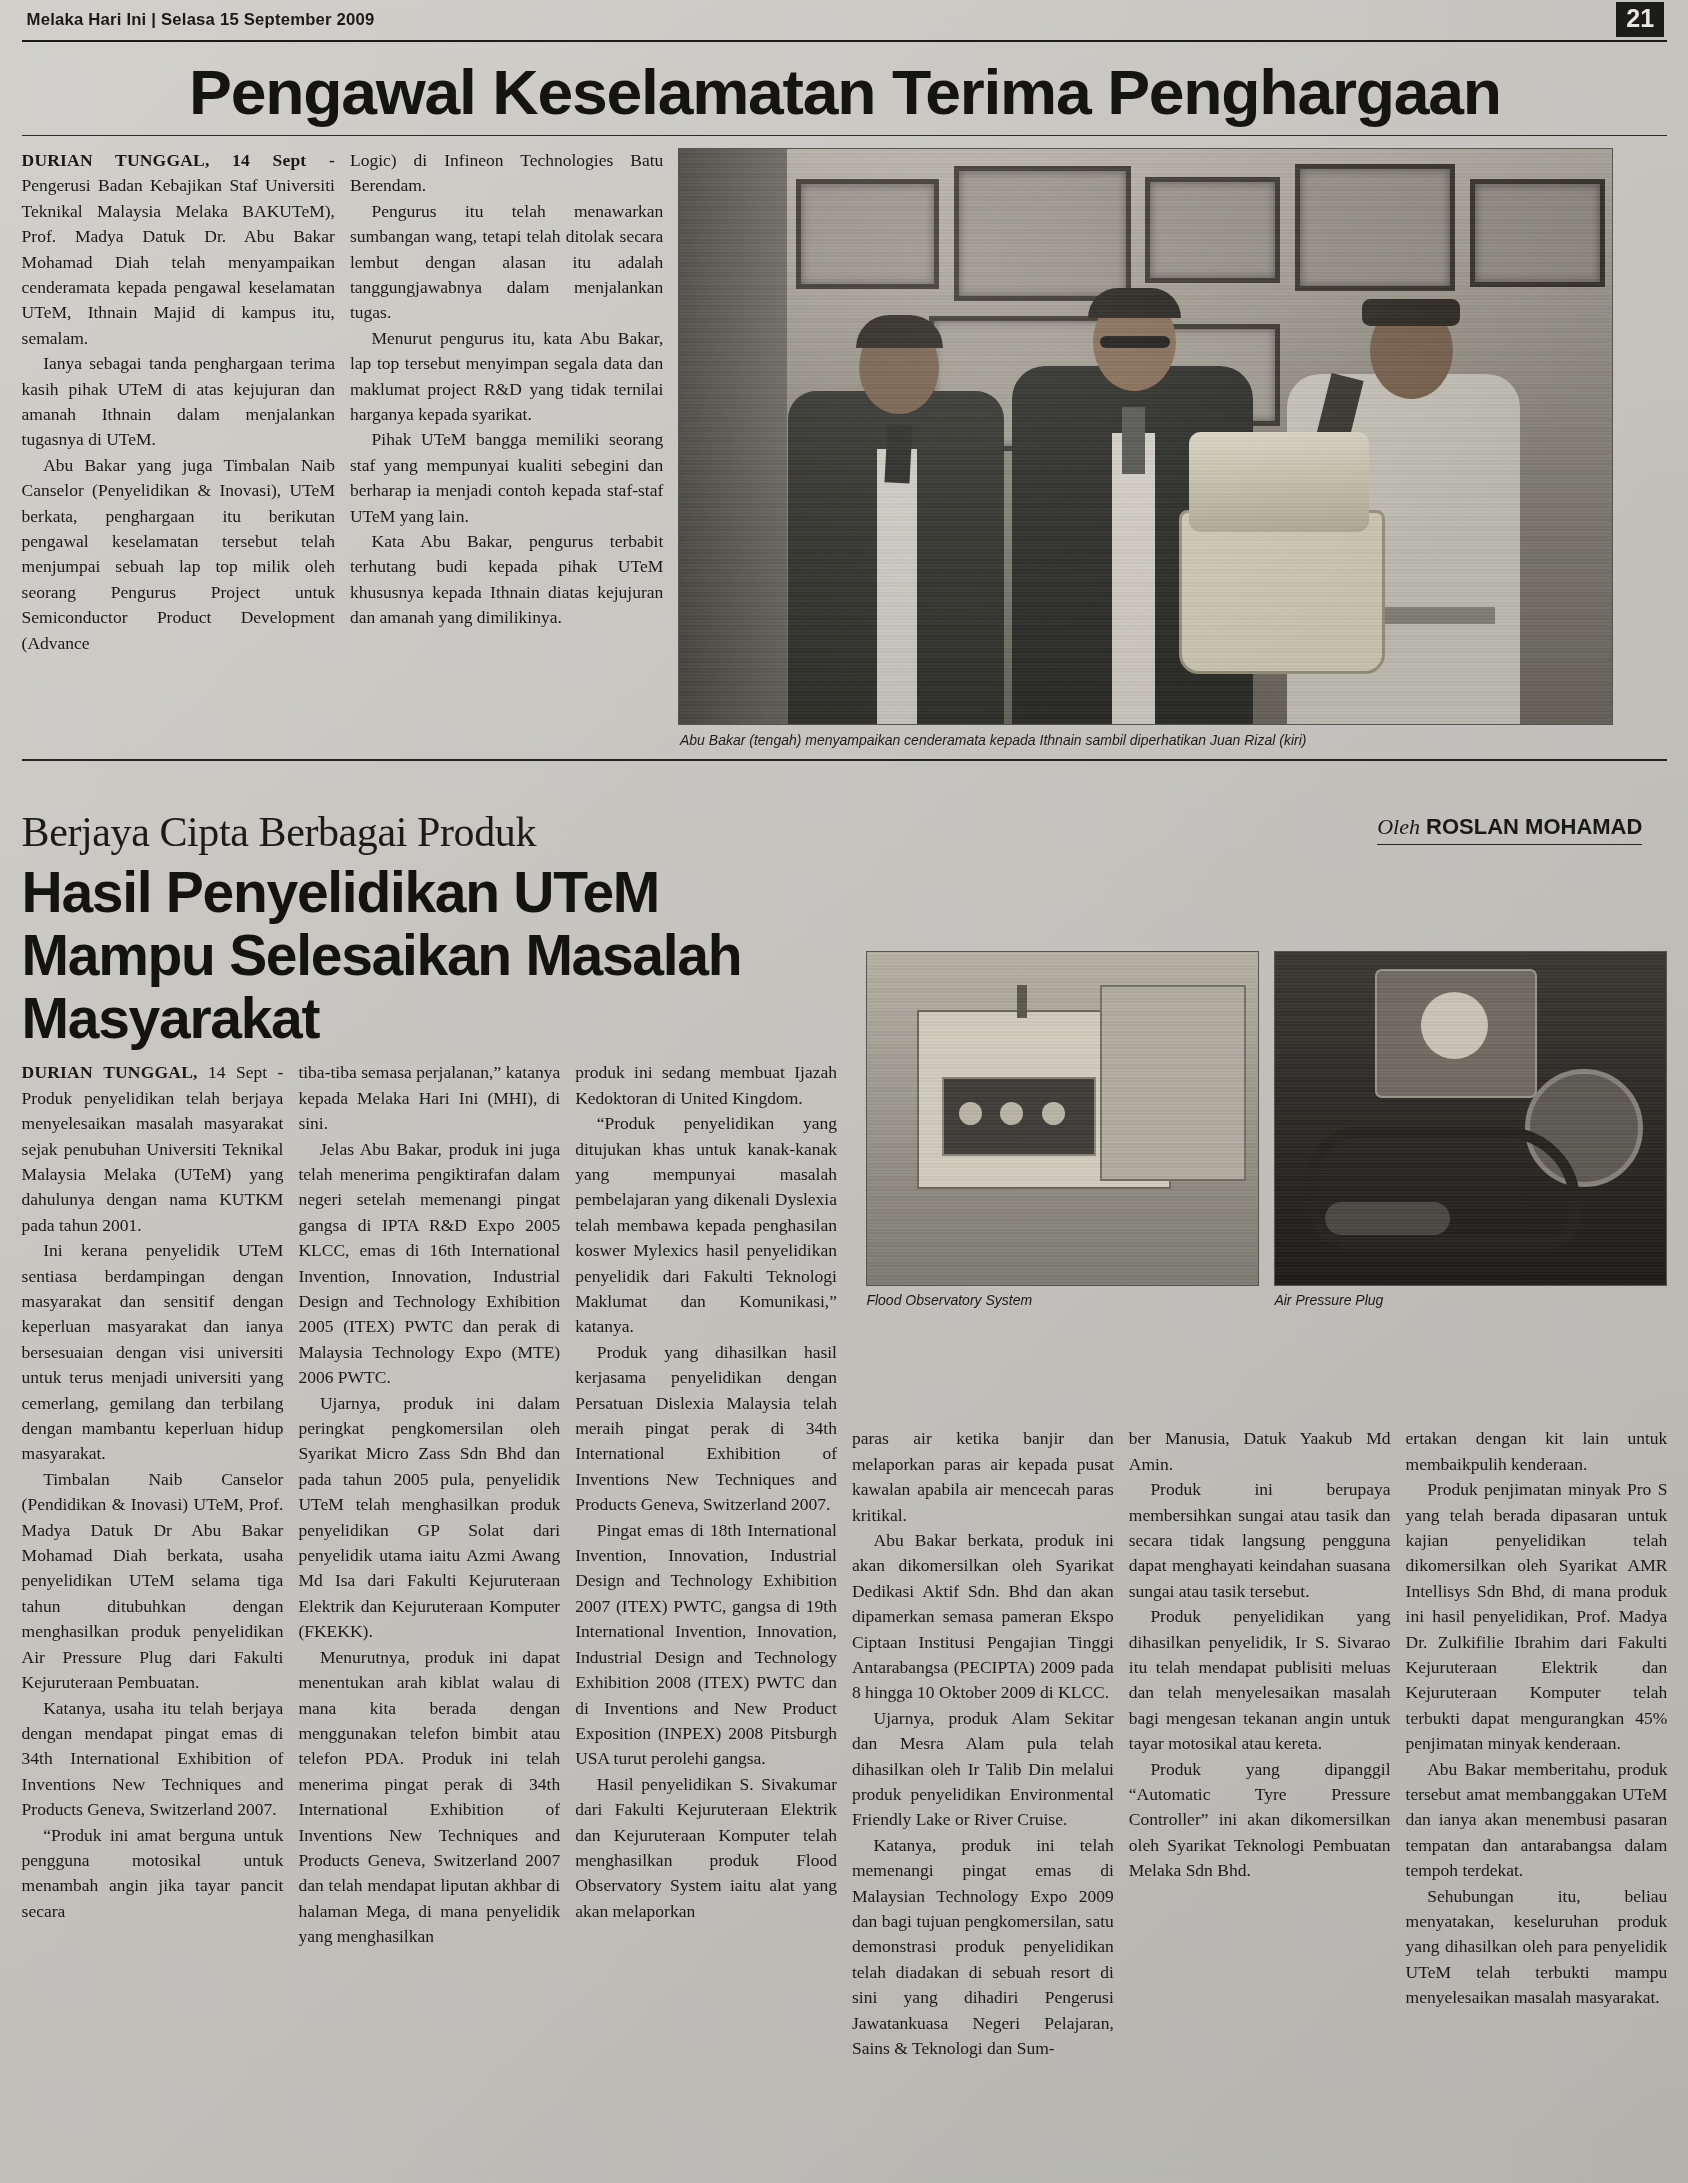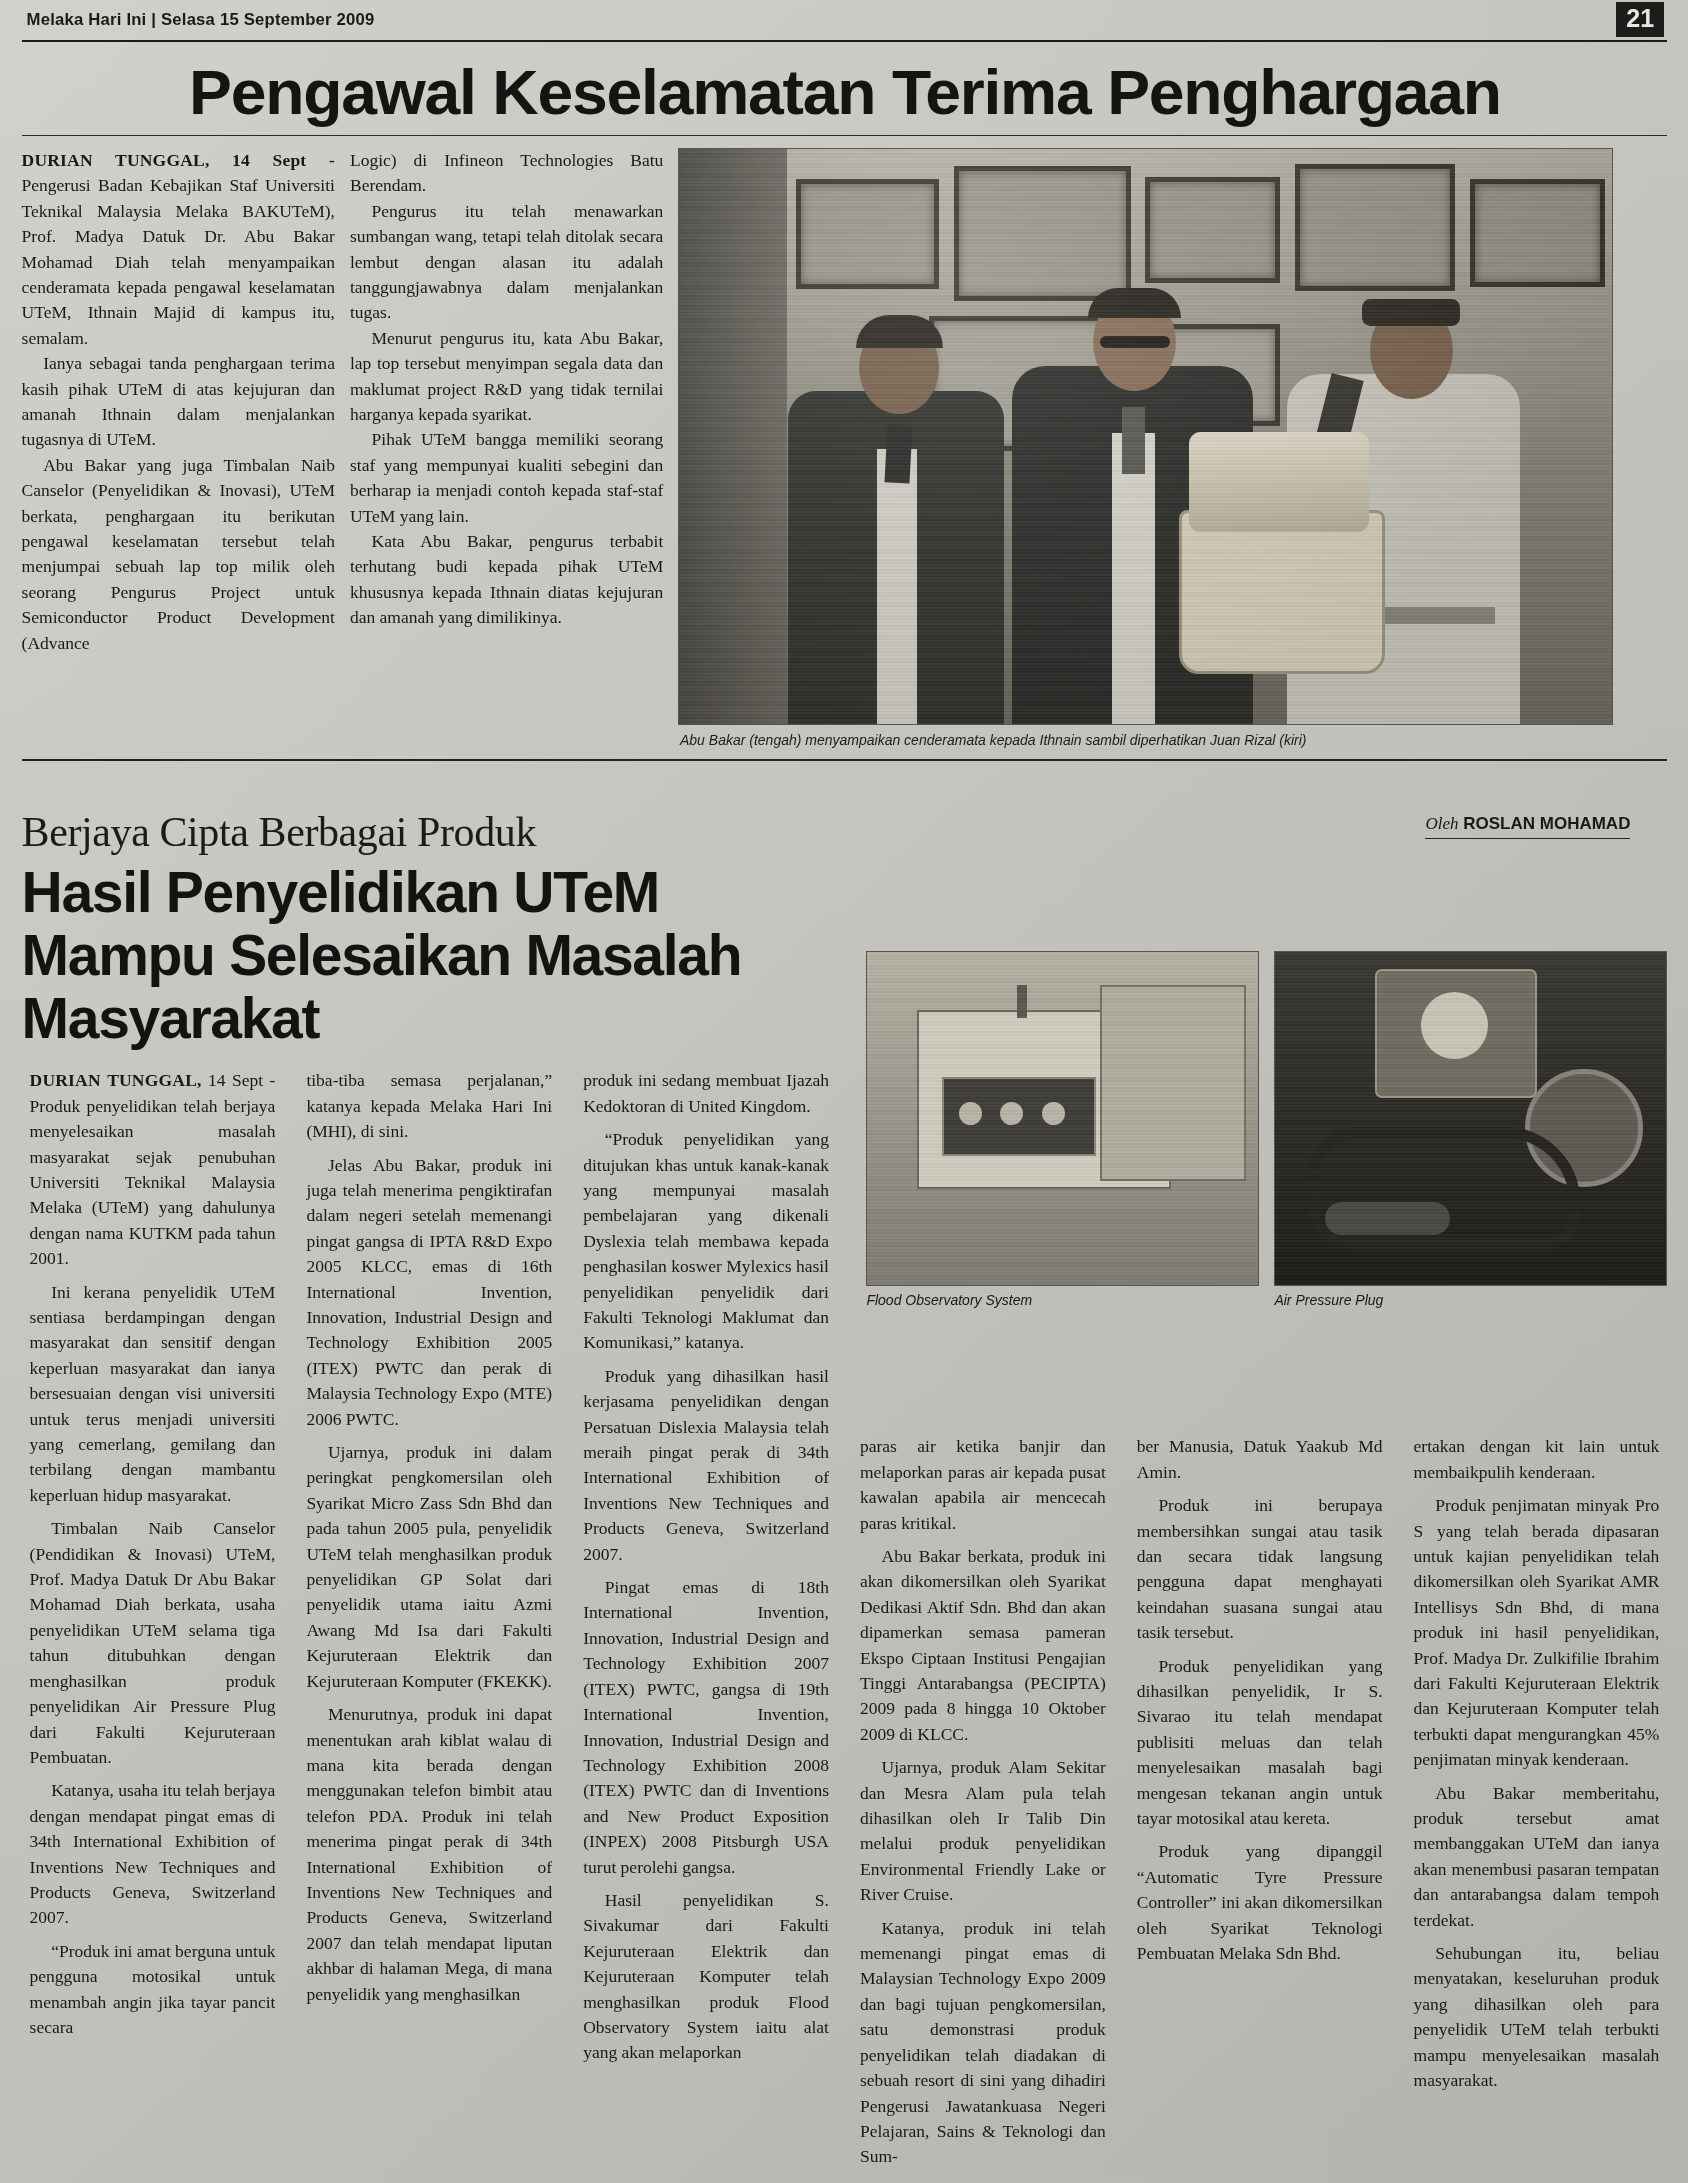--- a/index.html
+++ b/index.html
@@ -108,23 +108,23 @@
   
   .kicker {
     font-family: "Liberation Serif", serif;
     font-size: 42px;
     line-height: 47px;
     letter-spacing: -0.4px;
     color: #1b1b18;
   }
   .byline {
     position: absolute;
-    right: 37px;
-    font-family: "Liberation Sans", sans-serif;
-    font-size: 17px;
+    right: 25px;
+    font-family: "Liberation Sans", sans-serif;
+    font-size: 22px;
     font-weight: bold;
     border-bottom: 1.7px solid #26261f;
     padding-bottom: 3.3px;
   }
   .byline .oleh { font-family: "Liberation Serif", serif; font-style: italic; font-weight: normal; }
   .headline-2 {
     font-family: "Liberation Sans", sans-serif;
     font-weight: bold;
     font-size: 57px;
     line-height: 63px;
@@ -167,21 +167,21 @@
     gap: 15px;
     margin-top: 10px;
   }
   .art2-cols .col {
     width: 263px;
     font-size: 17.5px;
     line-height: 25.4px;
     text-align: justify;
     hyphens: auto;
   }
-  .art2-cols .col p { margin: 8px; text-indent: 21.6px; }
+  .art2-cols .col p { margin: 0; text-indent: 21.6px; }
   .art2-cols .col p.first { text-indent: 0; }
   .spacer-col4 { height: 366px; }
   .spacer-col5 { height: 366px; }
   .spacer-col6 { height: 366px; }
   
   .shelfwall { position: absolute; inset: 0; background: linear-gradient(#b9b5a9, #8e8a7e 55%, #6e6a60); }
   .frame {
     position: absolute; border: 5px solid #3a372f; background: #9a968b;
     box-shadow: inset 0 0 10px rgba(0,0,0,0.45);
   }

